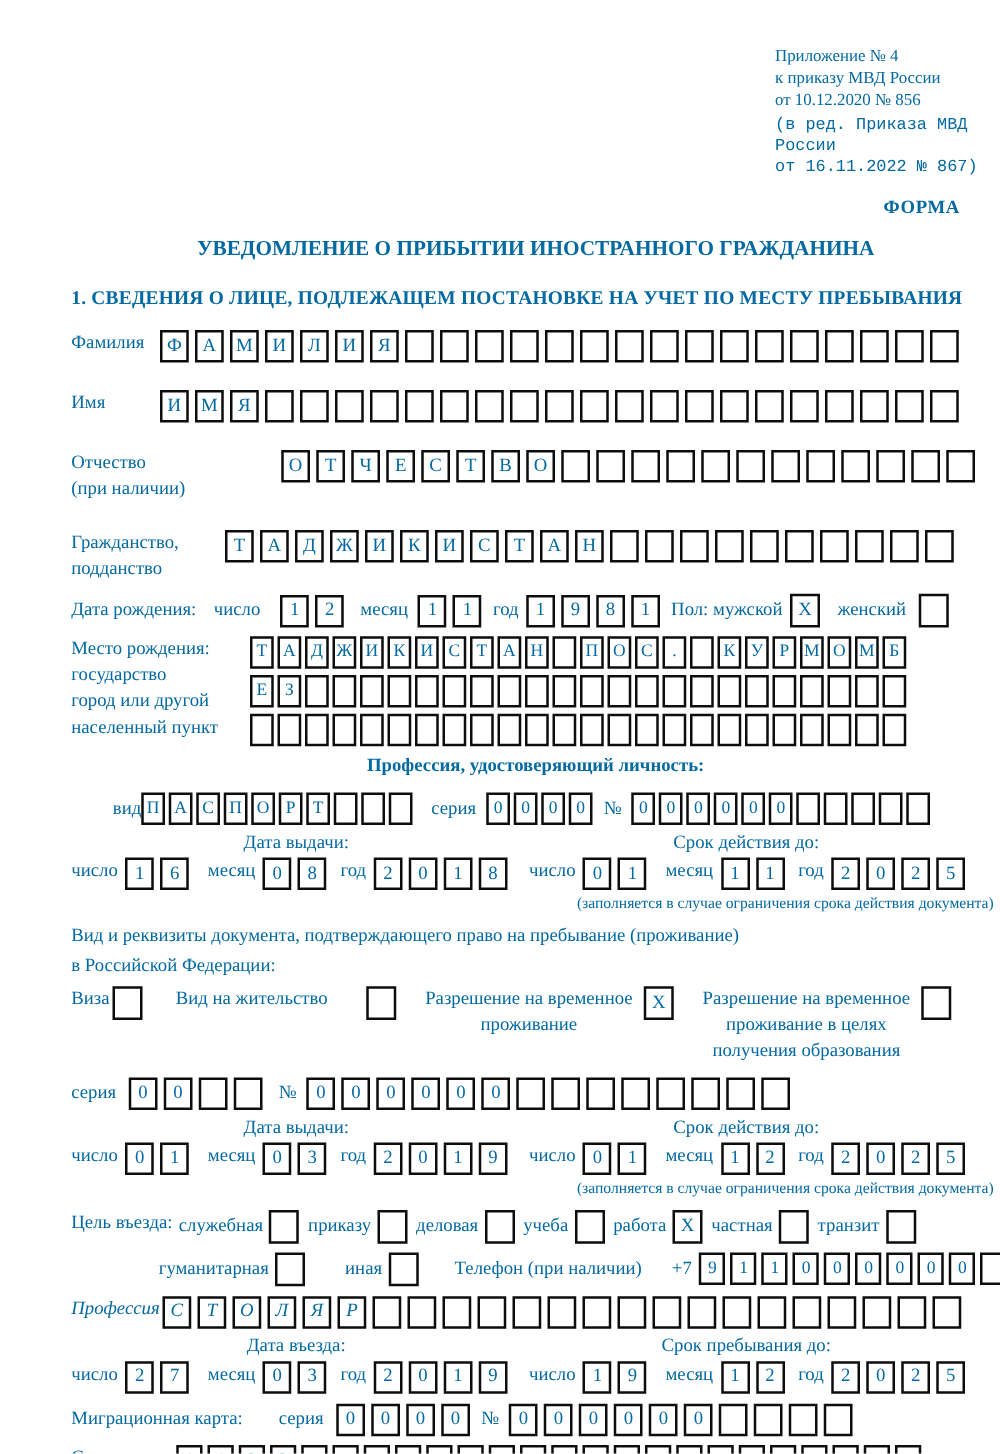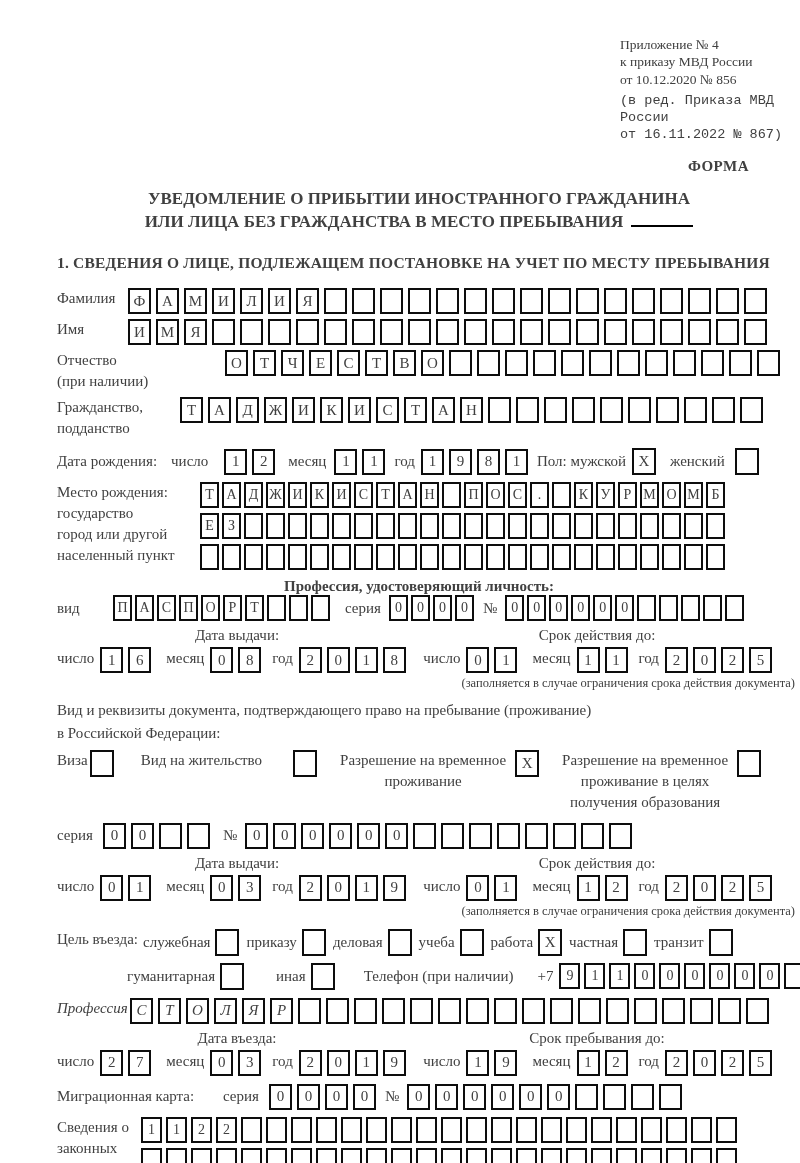--- a/index.html
+++ b/index.html
@@ -1,28 +1,28 @@
 <!DOCTYPE html>
 <html><head>
 <meta charset="utf-8">
 <style>
   html,body{margin:0;padding:0;background:#fff;}
   .page{
     width:800px;height:1163px;box-sizing:border-box;
-    padding:36px 19px 10px 57px;
+    padding:36px 0 10px 57px;
     font-family:"Liberation Serif","DejaVu Serif",serif;
-    color:#404040;overflow:hidden;background:#fff;
+    color:#0369a1;overflow:hidden;background:#fff;
   }
   .hdr{margin-left:563px;width:180px;font-size:13.5px;line-height:1.28;}
   .hdr .amend{margin-top:4px;font-family:Liberation Mono, monospace;}
   .forma{font-weight:bold;font-size:15px;text-align:right;padding-right:32px;margin-top:14px;letter-spacing:.5px;}
   .title{text-align:center;font-weight:bold;font-size:17px;line-height:1.4;margin-top:12px;}
   .blank{display:inline-block;width:62px;border-bottom:2px solid #000;height:10px;margin-left:8px;}
   .sec{font-weight:bold;font-size:15.5px;margin-top:20px;letter-spacing:.2px;}
-  .frow{display:flex;align-items:flex-start;margin-top:5px;}
+  .frow{display:flex;align-items:flex-start;margin-top:22px;}
   .lbl{font-size:15px;line-height:1.4;flex:none;}
   .ml{white-space:pre-line;}
   .dlbl{font-size:15px;flex:none;margin:3px 6px 0 0;}
   
   .boxes{display:flex;flex:none;}
   .box{box-sizing:content-box;width:19px;height:22px;border:2px solid #0d0d0d;margin-right:5px;
        display:inline-flex;align-items:center;justify-content:center;
        font-size:15px;flex:none;background:#fff;}
   .sm .box{width:15px;margin-right:3px;font-size:14px;}
   .md .box{width:17px;margin-right:4px;font-size:14px;}
@@ -62,21 +62,20 @@
     <div class="amend">
       <div>(в ред. Приказа МВД России</div>
       <div>от 16.11.2022 № 867)</div>
     </div>
   </div>
 
   <div class="forma">ФОРМА</div>
 
   <div class="title">
     <div>УВЕДОМЛЕНИЕ О ПРИБЫТИИ ИНОСТРАННОГО ГРАЖДАНИНА</div>
-    <div><span>ИЛИ ЛИЦА БЕЗ ГРАЖДАНСТВА В МЕСТО ПРЕБЫВАНИЯ</span><span class="blank"></span></div>
   </div>
 
   <div class="sec">1. СВЕДЕНИЯ О ЛИЦЕ, ПОДЛЕЖАЩЕМ ПОСТАНОВКЕ НА УЧЕТ ПО МЕСТУ ПРЕБЫВАНИЯ</div>
 
   <div class="frow" style="margin-top:16px;">
     <div class="lbl lw-surname">Фамилия</div>
     <div class="boxes">
         <span class="box">Ф</span>
         <span class="box">А</span>
         <span class="box">М</span>
@@ -294,21 +293,21 @@
           <span class="box"></span>
           <span class="box"></span>
           <span class="box"></span>
           <span class="box"></span>
         </div>
     </div>
   </div>
 
   <div class="center-b">Профессия, удостоверяющий личность:</div>
 
-  <div class="frow" style="margin-top:0;align-items:center;">
+  <div class="frow" style="margin-top:12px;align-items:center;text-align:right;">
     <span class="lbl" style="width:56px;">вид</span>
     <span class="boxes sm">
         <span class="box">П</span>
         <span class="box">А</span>
         <span class="box">С</span>
         <span class="box">П</span>
         <span class="box">О</span>
         <span class="box">Р</span>
         <span class="box">Т</span>
         <span class="box"></span>

